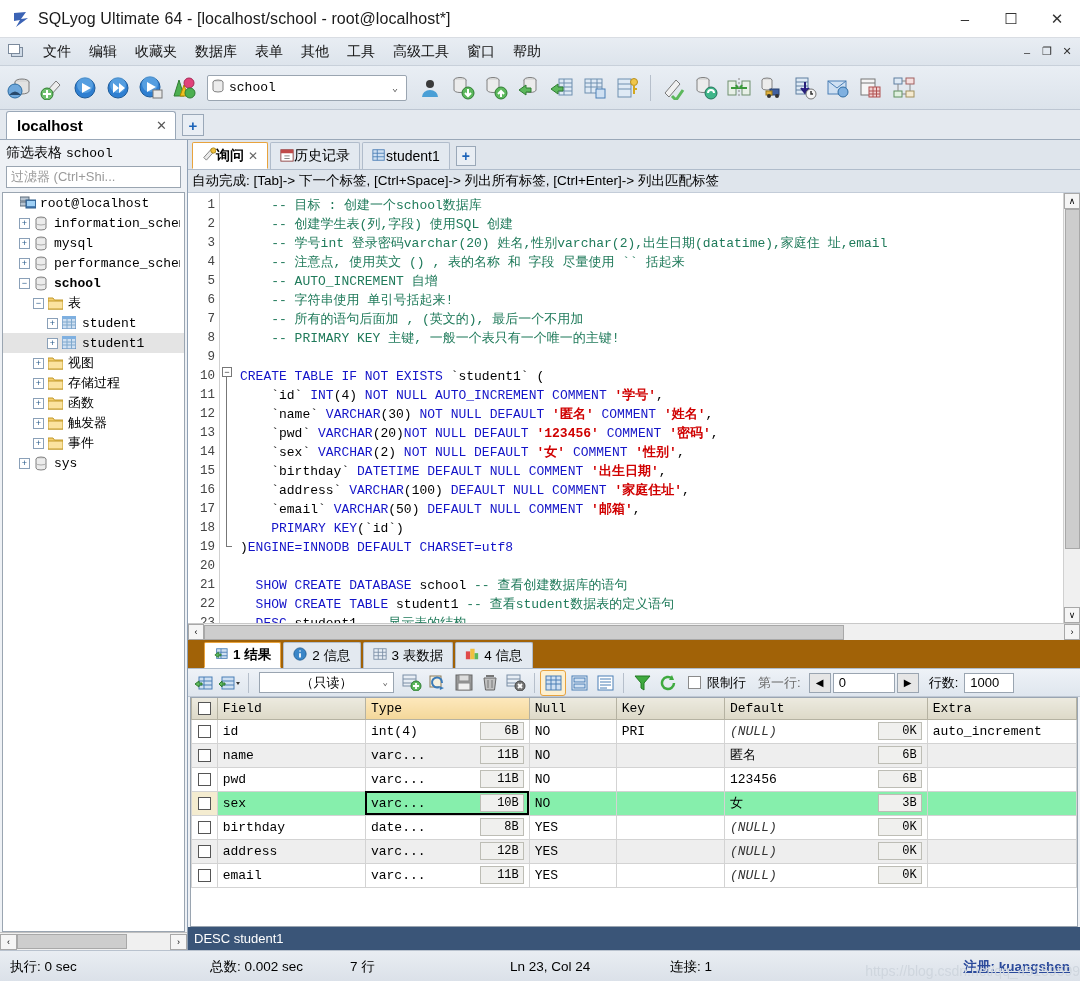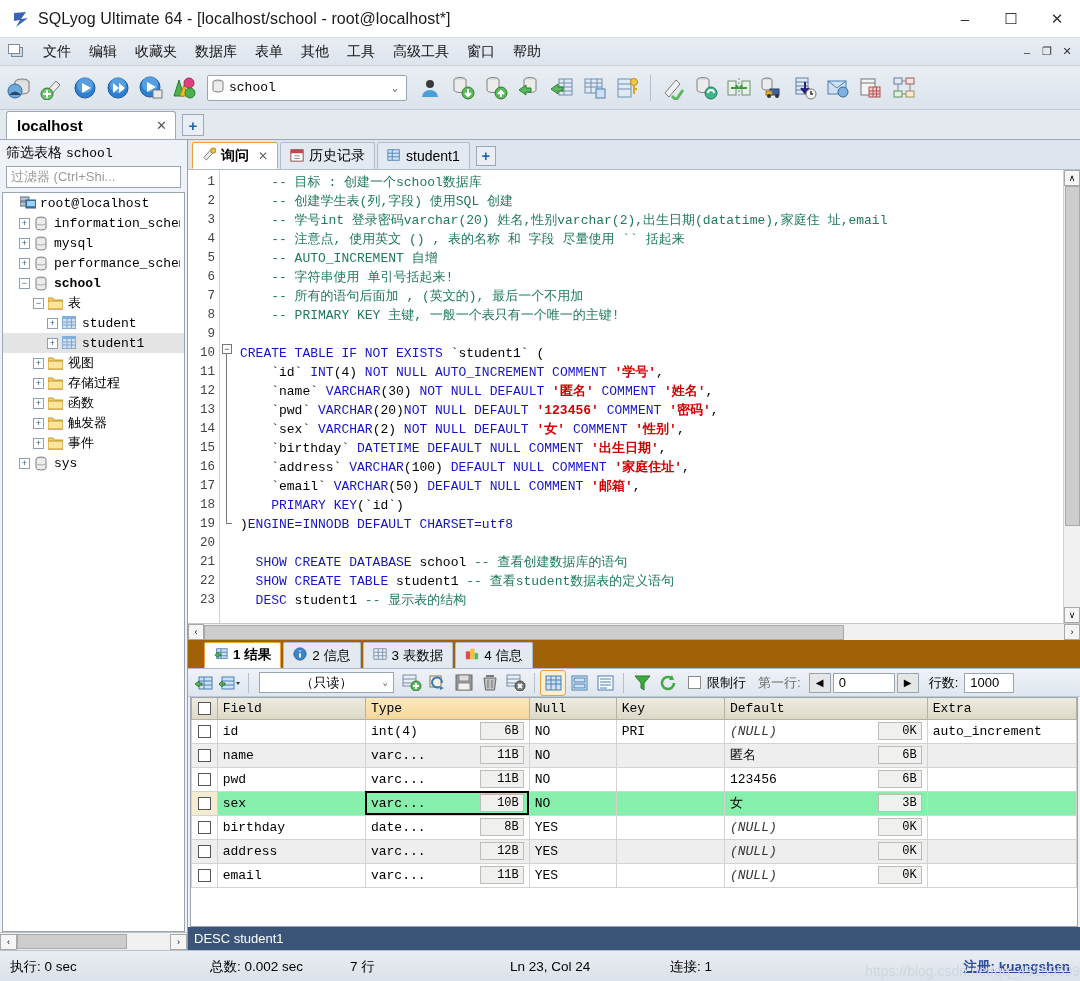--- a/index.html
+++ b/index.html
@@ -91,21 +91,21 @@
   .hscroll{height:18px;background:#f0f0f0;border-top:1px solid #c0c0c0;display:flex;align-items:center;}
   .hscroll .arw{width:17px;height:16px;border:1px solid #a8a8a8;background:#f5f5f5;display:flex;align-items:center;justify-content:center;font-size:9px;}
   .hscroll .thumb{height:15px;background:#cdcdcd;border:1px solid #a8a8a8;}
 
   
   .right{flex:1;display:flex;flex-direction:column;min-width:0;}
 
   
   .ed-tabs{height:30px;background:#dfe5ec;display:flex;align-items:flex-end;padding-left:4px;border-bottom:1px solid #b0bccb;}
   .ed-tab{height:27px;display:flex;align-items:center;padding:0 9px;font-size:14px;
-    background:#e3e9f0;border:1px solid #b0bccb;border-bottom:none;border-radius:2px 2px 0 0;margin-right:2px;gap:5px;}
+    background:#e3e9f0;border:1px solid #b0bccb;border-bottom:none;border-radius:2px 2px 0 0;margin-right:2px;}
   .ed-tab.active{background:#fff;border-color:#e8a33d;border-bottom:1px solid #fff;font-weight:bold;}
   .ed-tab .x{font-size:12px;color:#666;margin-left:4px;font-weight:normal;}
   .ed-add{width:20px;height:20px;margin-left:4px;margin-bottom:3px;background:#e9eef4;border:1px solid #9aa8b8;
     display:flex;align-items:center;justify-content:center;color:#1c63b8;font-weight:bold;font-size:14px;}
 
   .hintbar{height:23px;background:#dfe5ec;border-bottom:1px solid #c3ccd8;display:flex;align-items:center;
     padding-left:4px;font-size:13.5px;white-space:nowrap;overflow:hidden;}
 
   
   .editor{flex:1;background:#fff;position:relative;display:flex;min-height:0;overflow:hidden;}
@@ -574,20 +574,21 @@
             <svg width="14" height="14" viewBox="0 0 16 16">
                 <rect x="1" y="2" width="13" height="12" fill="#cfe0f2" stroke="#4a7fb5"></rect>
                 <path d="M1 6 h13 M1 10 h13 M6 2 v12" stroke="#4a7fb5"></path>
               </svg>
           </span>
           <span>student1</span>
         </div>
         <div class="ed-add">+</div>
       </div>
 
+      <div class="hintbar">自动完成: [Tab]-&gt; 下一个标签, [Ctrl+Space]-&gt; 列出所有标签, [Ctrl+Enter]-&gt; 列出匹配标签</div>
 
       <div class="editor">
         <div class="gutter" id="gutter">
             <div>1</div>
             <div>2</div>
             <div>3</div>
             <div>4</div>
             <div>5</div>
             <div>6</div>
             <div>7</div>

